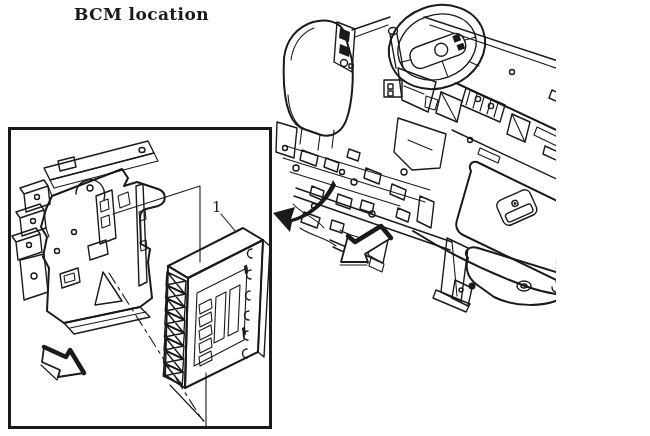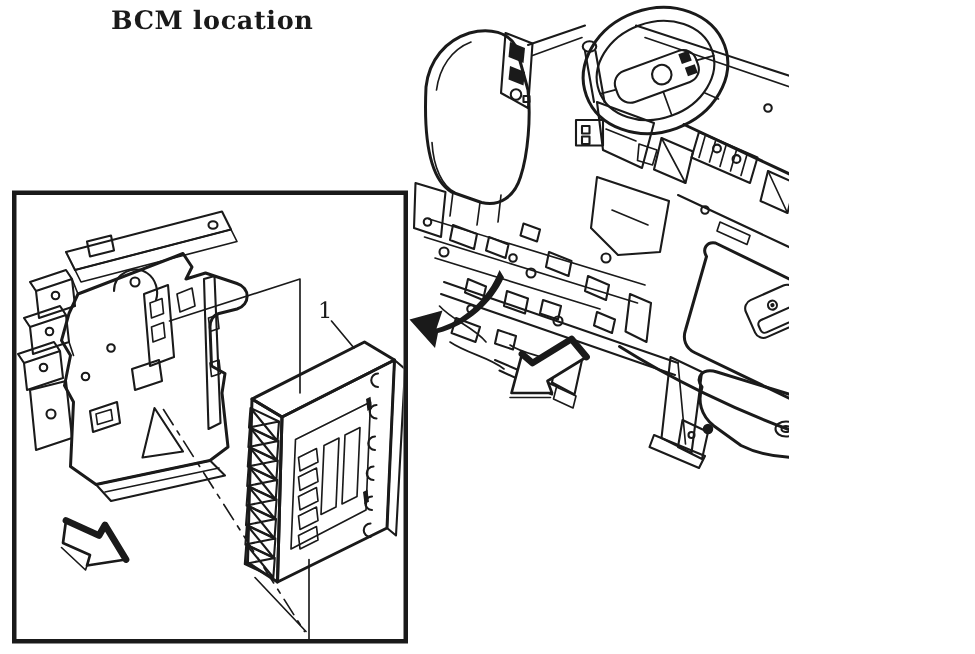--- a/index.html
+++ b/index.html
@@ -1,20 +1,21 @@
 <!DOCTYPE html>
 <html style="--ink: #1a1a1a; --paper: #ffffff;"><head>
 <meta charset="utf-8">
 <style>
   :root{ --ink:#1a1a1a; --paper:#ffffff; }
   html,body{ margin:0; padding:0; background:#fff; }
   .stage{
     position:relative; width:526px; height:436px;
     background:var(--paper); overflow:hidden;
     font-family:"DejaVu Serif", serif;
+    padding-left:30px;
   }
   .title{
     position:absolute; left:74px; top:4px; margin:0;
     font-size:17px; font-weight:bold; letter-spacing:.4px;
     color:var(--ink); font-family:"DejaVu Serif", serif;
   }
   svg{ position:absolute; left:0; top:0; }
   svg *{ vector-effect:none; }
   .lineart path, .lineart line, .lineart polyline, .lineart polygon,
   .lineart rect, .lineart circle, .lineart ellipse{

